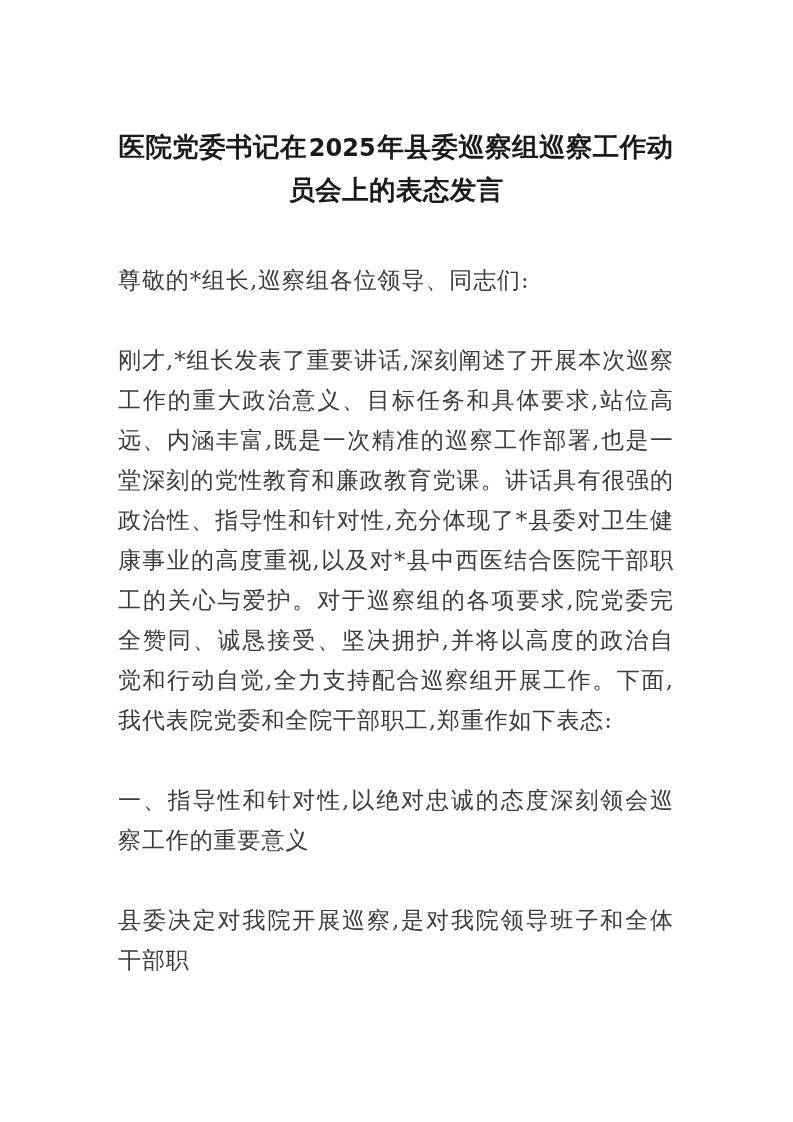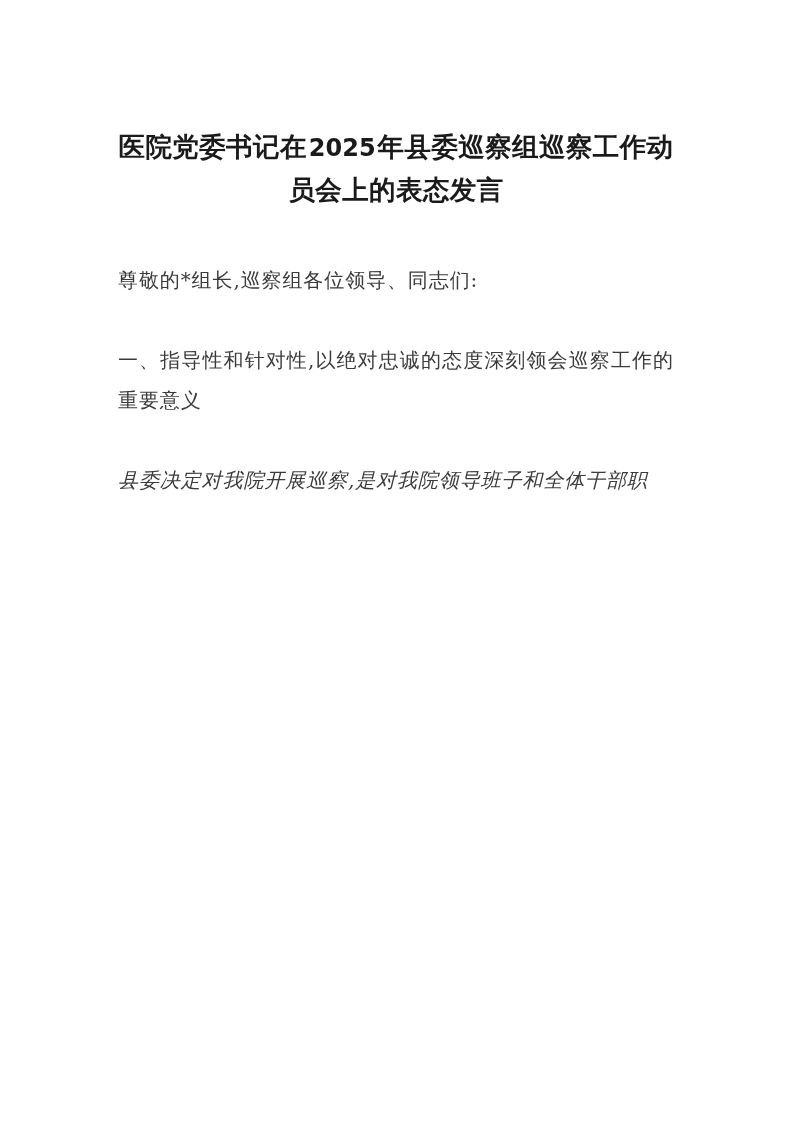--- a/index.html
+++ b/index.html
@@ -55,47 +55,47 @@
 
   
   .body-block {
     margin-top: 50px;
   }
 
   p.para {
     margin: 0 0 40px 0;
     font-family: "DejaVu Serif", "Liberation Serif", serif;
     font-weight: 400;
-    font-size: 20px;
+    font-size: 23px;
     line-height: 40px;
     color: #3b3b3b;
     text-align: justify;
     text-justify: inter-character;
     letter-spacing: 0.9px;
     word-break: break-all;
     white-space: normal;
   }
   p.para:last-child {
     margin-bottom: 0;
-    font-style: italic;
   }
 
   
   p.para.section-heading {
     font-weight: 400;
   }
 </style>
 </head>
 <body>
 
 <div class="page">
   <div class="content">
 
     <h1 class="doc-title"><span>医院党委书记在</span><span class="year">2025</span><span>年县委巡察组巡察工作动员会</span><span>上的表态发言</span></h1>
 
     <div class="body-block">
       <p class="para">尊敬的*组长,巡察组各位领导、同志们:</p>
+      <p class="para">刚才,*组长发表了重要讲话,深刻阐述了开展本次巡察工作的重大政治意义、目标任务和具体要求,站位高远、内涵丰富,既是一次精准的巡察工作部署,也是一堂深刻的党性教育和廉政教育党课。讲话具有很强的政治性、指导性和针对性,充分体现了*县委对卫生健康事业的高度重视,以及对*县中西医结合医院干部职工的关心与爱护。对于巡察组的各项要求,院党委完全赞同、诚恳接受、坚决拥护,并将以高度的政治自觉和行动自觉,全力支持配合巡察组开展工作。下面,我代表院党委和全院干部职工,郑重作如下表态:</p>
       <p class="para section-heading">一、指导性和针对性,以绝对忠诚的态度深刻领会巡察工作的重要意义</p>
       <p class="para">县委决定对我院开展巡察,是对我院领导班子和全体干部职</p>
     </div>
 
   </div>
 </div>
 
 </body></html>

